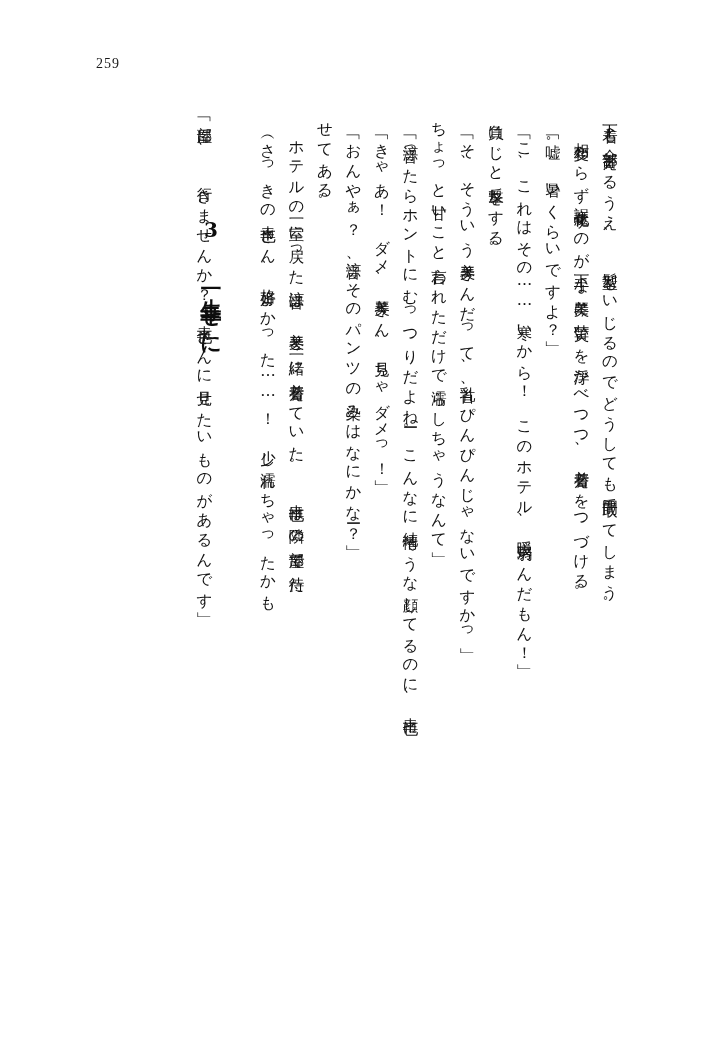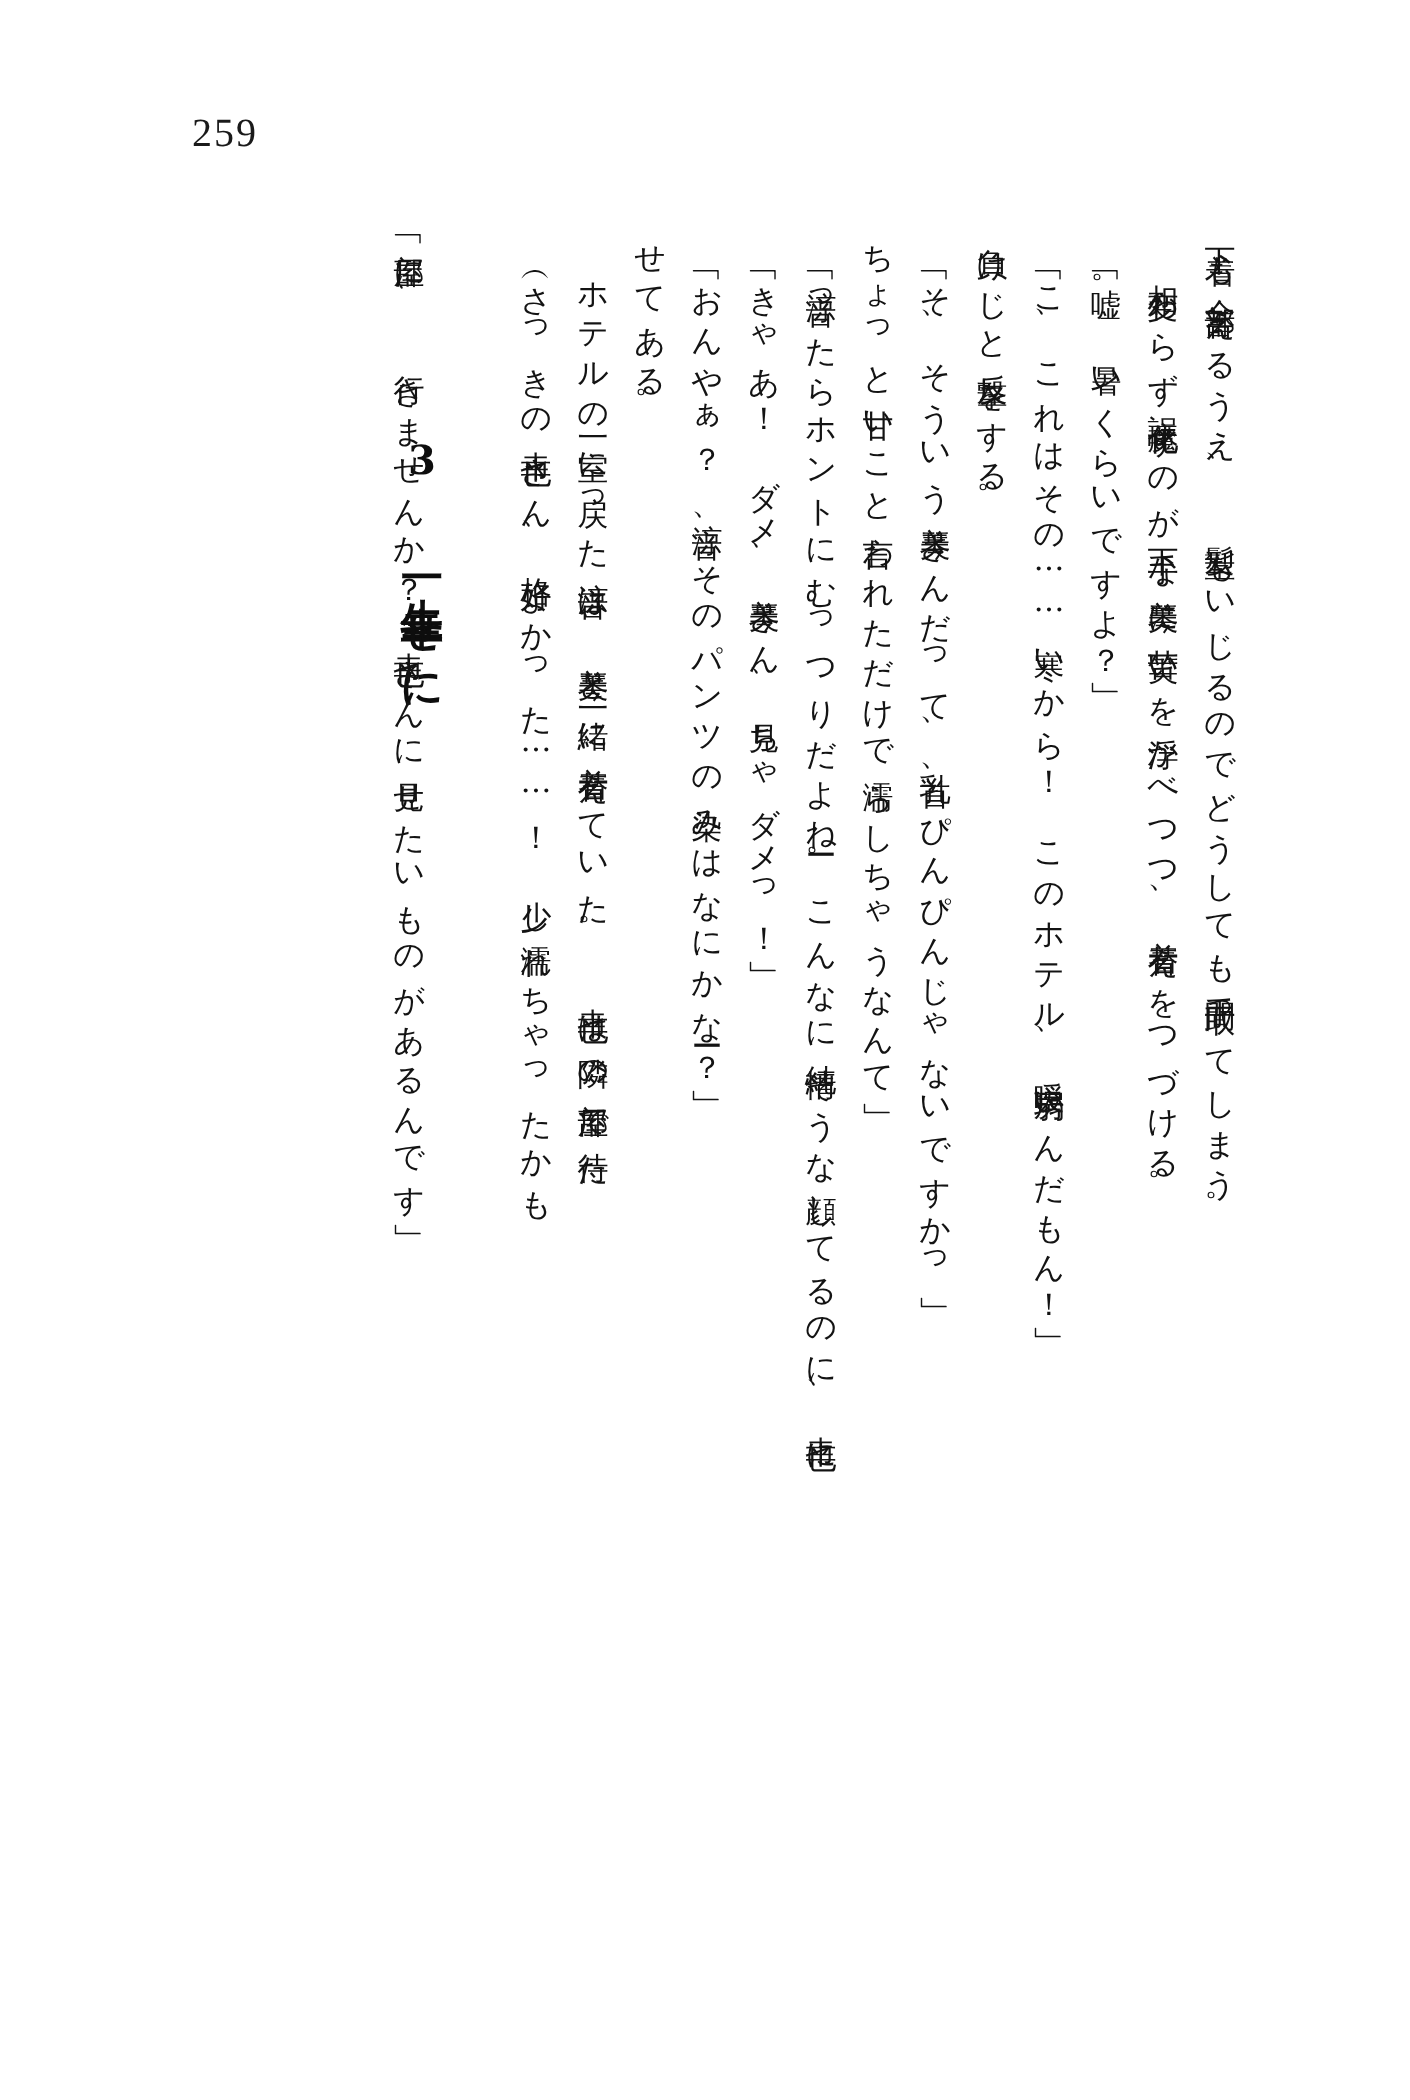--- a/index.html
+++ b/index.html
@@ -20,21 +20,21 @@
     position: absolute;
     inset: 0;
     background: #ffffff;
   }
 
   
   .page-number {
     position: absolute;
     top: 56px;
     left: 96px;
-    font-size: 20px;
+    font-size: 14px;
     letter-spacing: 1px;
     color: #1a1a1a;
     font-family: "Liberation Serif", "DejaVu Serif", serif;
   }
 
   .chapter-title {
     position: absolute;
     top: 218px;
     right: 478px;
     writing-mode: vertical-rl;

